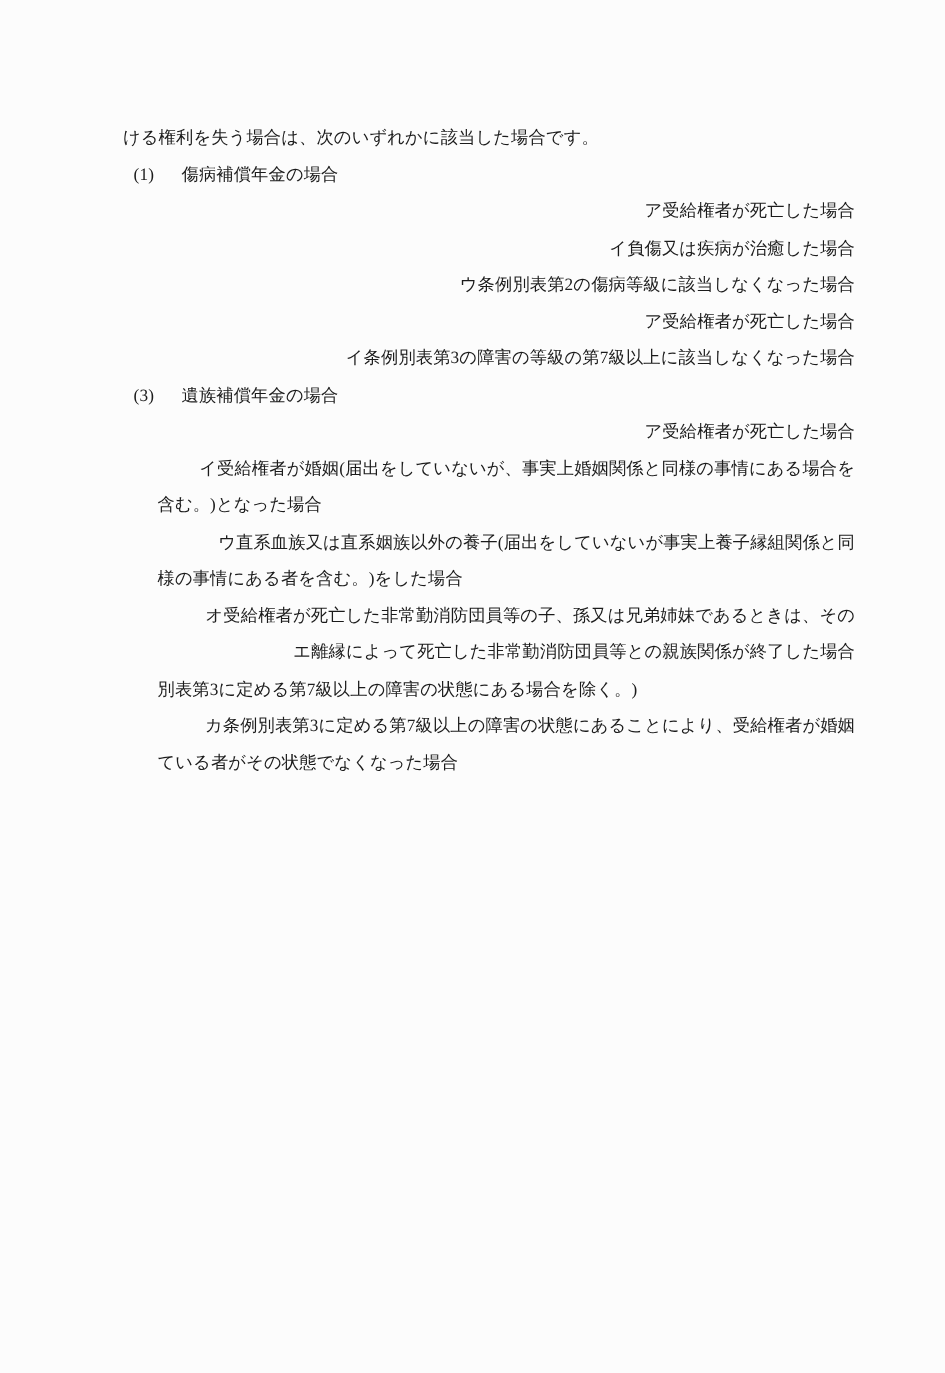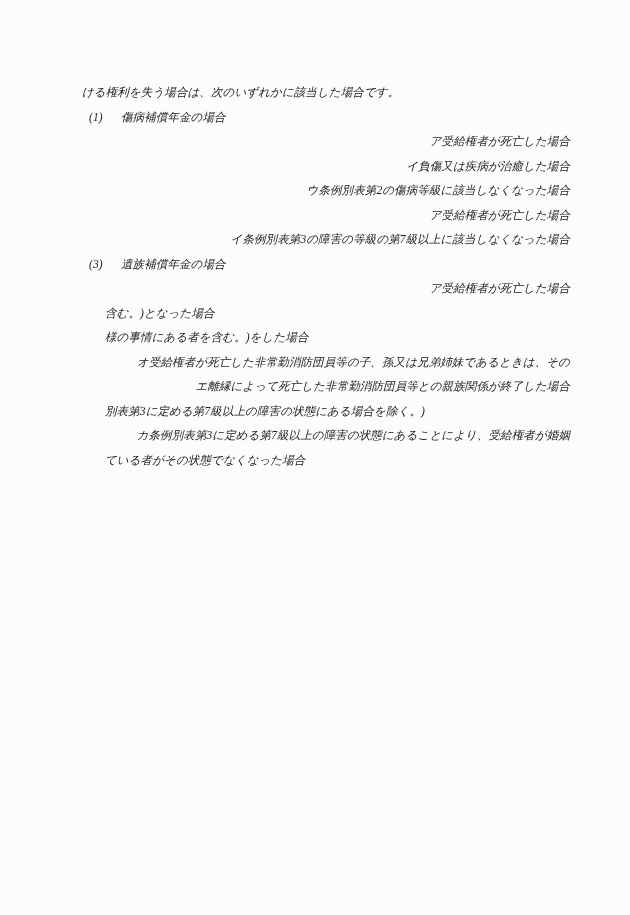--- a/index.html
+++ b/index.html
@@ -40,21 +40,21 @@
     display: inline-block;
     width: 24px;
     text-indent: 0;
   }
   
   .item-cont { margin-left: 23px; }
 </style>
 </head>
 <body style="background: rgb(252, 252, 252);">
 
-<div class="page" style="background: rgb(252, 252, 252); color: rgb(27, 27, 27); font-style: italic;">
+<div class="page" style="background: rgb(252, 252, 252); color: rgb(27, 27, 27);">
 
   <div class="line intro">ける権利を失う場合は、次のいずれかに該当した場合です。</div>
 
   <div>
     <div class="line sec">
       <span class="num">(1)</span><span>傷病補償年金の場合</span>
     </div>
     <div class="line item-first">
       <span class="kana">ア</span><span>受給権者が死亡した場合</span>
     </div>
@@ -77,22 +77,28 @@
 
   <div>
     <div class="line sec">
       <span class="num">(3)</span><span>遺族補償年金の場合</span>
     </div>
 
     <div class="line item-first">
       <span class="kana">ア</span><span>受給権者が死亡した場合</span>
     </div>
 
+    <div class="line item-first">
+      <span class="kana">イ</span><span>受給権者が婚姻(届出をしていないが、事実上婚姻関係と同様の事情にある場合を</span>
+    </div>
     <div class="line item-cont">含む。)となった場合</div>
 
+    <div class="line item-first">
+      <span class="kana">ウ</span><span>直系血族又は直系姻族以外の養子(届出をしていないが事実上養子縁組関係と同</span>
+    </div>
     <div class="line item-cont">様の事情にある者を含む。)をした場合</div>
 
     <div class="line item-first">
       <span class="kana">オ</span><span>受給権者が死亡した非常勤消防団員等の子、孫又は兄弟姉妹であるときは、その</span>
     </div>
 
     <div class="line item-first">
       <span class="kana">エ</span><span>離縁によって死亡した非常勤消防団員等との親族関係が終了した場合</span>
     </div>
     <div class="line item-cont">別表第3に定める第7級以上の障害の状態にある場合を除く。)</div>

